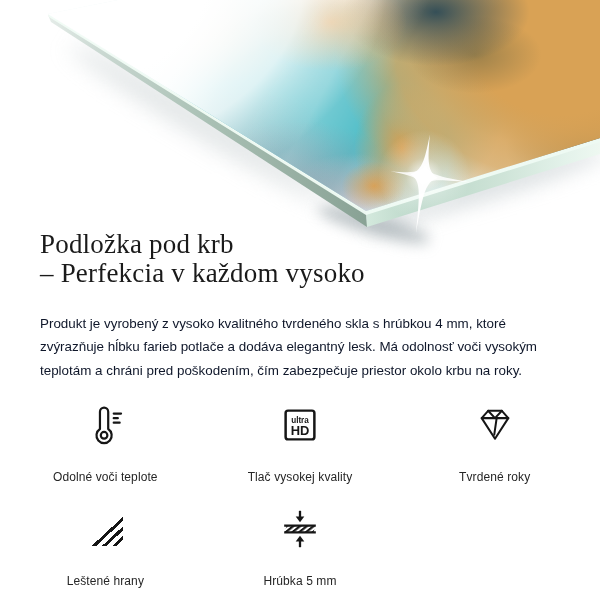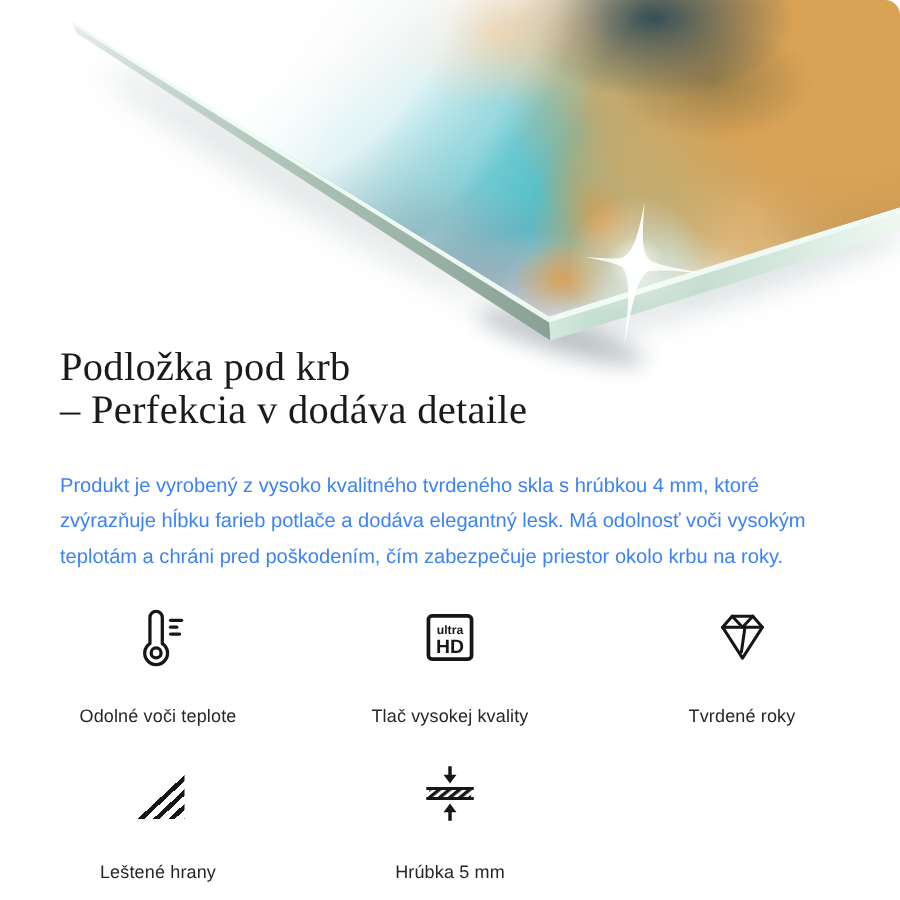--- a/index.html
+++ b/index.html
@@ -1,18 +1,18 @@
 <!DOCTYPE html>
 <html lang="sk"><head>
 <meta charset="utf-8">
 <style>
   * { margin:0; padding:0; box-sizing:border-box; }
   html,body { width:600px; height:600px; background:#ffffff; }
   body { font-family:"Liberation Sans","DejaVu Sans",sans-serif; }
-  .canvas { position:relative; width:600px; height:600px; background:#fff; overflow:hidden;border-radius:10px; }
+  .canvas { position:relative; width:600px; height:600px; background:#fff; overflow:hidden; }
 
   
   .hero { position:absolute; left:0; top:0; width:600px; height:270px; }
 
   .shadow { position:absolute; border-radius:50%; }
   .shadow-left  { left:50px;  top:110px; width:300px; height:26px; background:rgba(176,186,190,.38); filter:blur(11px); transform:rotate(31deg); }
   .shadow-right { left:362px; top:177px; width:250px; height:22px; background:rgba(165,176,180,.42); filter:blur(10px); transform:rotate(-17deg); }
   .shadow-corner{ left:316px; top:214px; width:116px; height:21px; background:rgba(128,142,148,.5);  filter:blur(7px);  transform:rotate(16deg); }
 
   .glass-edge-left {
@@ -67,21 +67,21 @@
   .sparkle { position:absolute; left:344px; top:96px; width:160px; height:160px; pointer-events:none; }
 
   
   .title {
     position:absolute; left:40px; top:230px; width:520px;
     font-family:"Liberation Serif","DejaVu Serif",serif;
     font-size:27px; line-height:29px; font-weight:500; color:#1a1a1a; letter-spacing:.2px;
   }
   .desc {
     position:absolute; left:40px; top:312px; width:520px;
-    font-size:13.4px; line-height:23.4px; color:#3b82f6;
+    font-size:13.4px; line-height:23.4px; color:#0f172a;
   }
 
   
   .features {
     position:absolute; left:8px; top:400px; width:584px;
     display:grid; grid-template-columns:repeat(3,1fr); row-gap:20px;
   }
   .feature { display:flex; flex-direction:column; align-items:center; }
   .icon-box { height:50px; display:flex; align-items:center; justify-content:center; }
   .feature .label { margin-top:20px; font-size:12px; color:#262626; letter-spacing:.1px; }
@@ -116,21 +116,21 @@
       <circle cx="80" cy="80" r="46" fill="url(#glow)"></circle>
       <g transform="translate(80 80) rotate(8)" fill="#ffffff">
         <path d="M0 -42 C1.5 -14 3 -5 14 0 C3 5 1.5 14 0 58 C-1.5 14 -3 5 -14 0 C-3 -5 -1.5 -14 0 -42 Z" opacity=".95"></path>
         <path transform="rotate(90)" d="M0 -50 C1.2 -12 2.5 -4 11 0 C2.5 4 1.2 12 0 34 C-1.2 12 -2.5 4 -11 0 C-2.5 -4 -1.2 -12 0 -50 Z" opacity=".85"></path>
       </g>
     </svg>
   </div>
 
   <h1 class="title">
     <span>Podložka pod krb</span><br>
-    <span>– Perfekcia v dodáva detaile</span>
+    <span>– Perfekcia v každom vysoko</span>
   </h1>
 
   <p class="desc">Produkt je vyrobený z vysoko kvalitného tvrdeného skla s hrúbkou 4 mm, ktoré zvýrazňuje hĺbku farieb potlače a dodáva elegantný lesk. Má odolnosť voči vysokým teplotám a chráni pred poškodením, čím zabezpečuje priestor okolo krbu na roky.</p>
 
   <div class="features">
 
     <div class="feature">
       <div class="icon-box">
         <svg width="44" height="44" viewBox="0 0 48 48">
           <g fill="none" stroke="#161616" stroke-width="2.4" stroke-linecap="round" stroke-linejoin="round">

